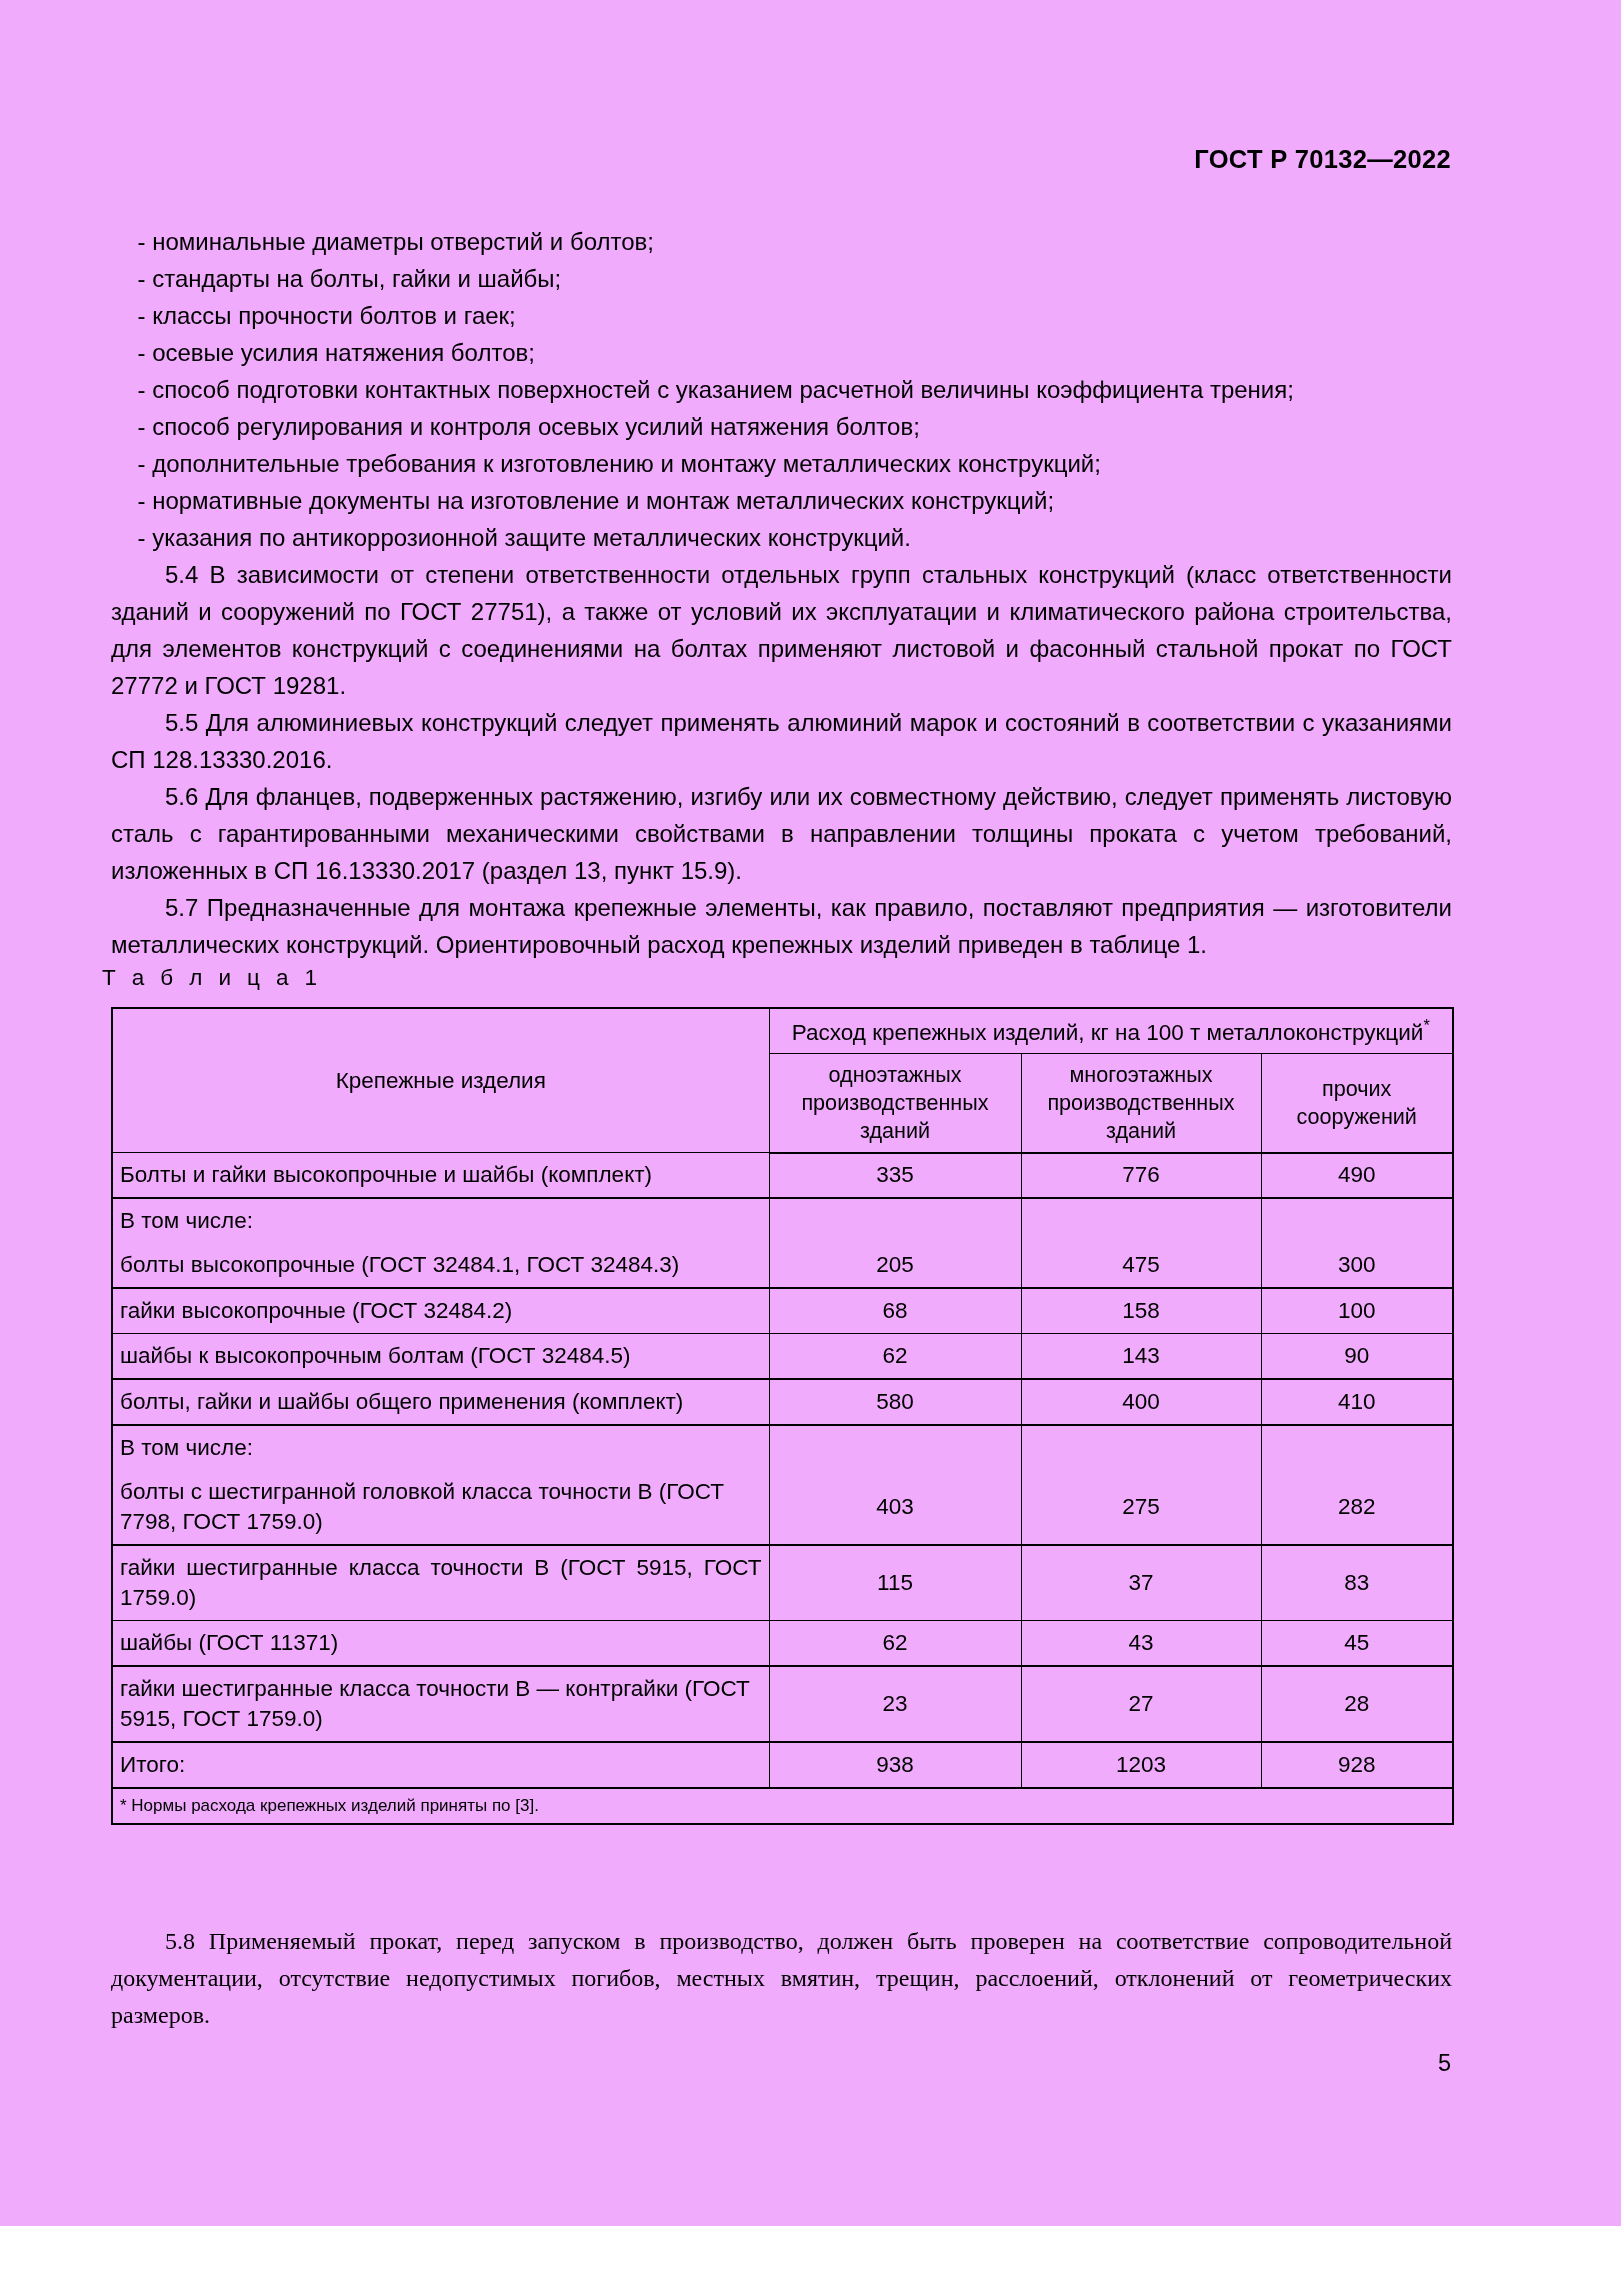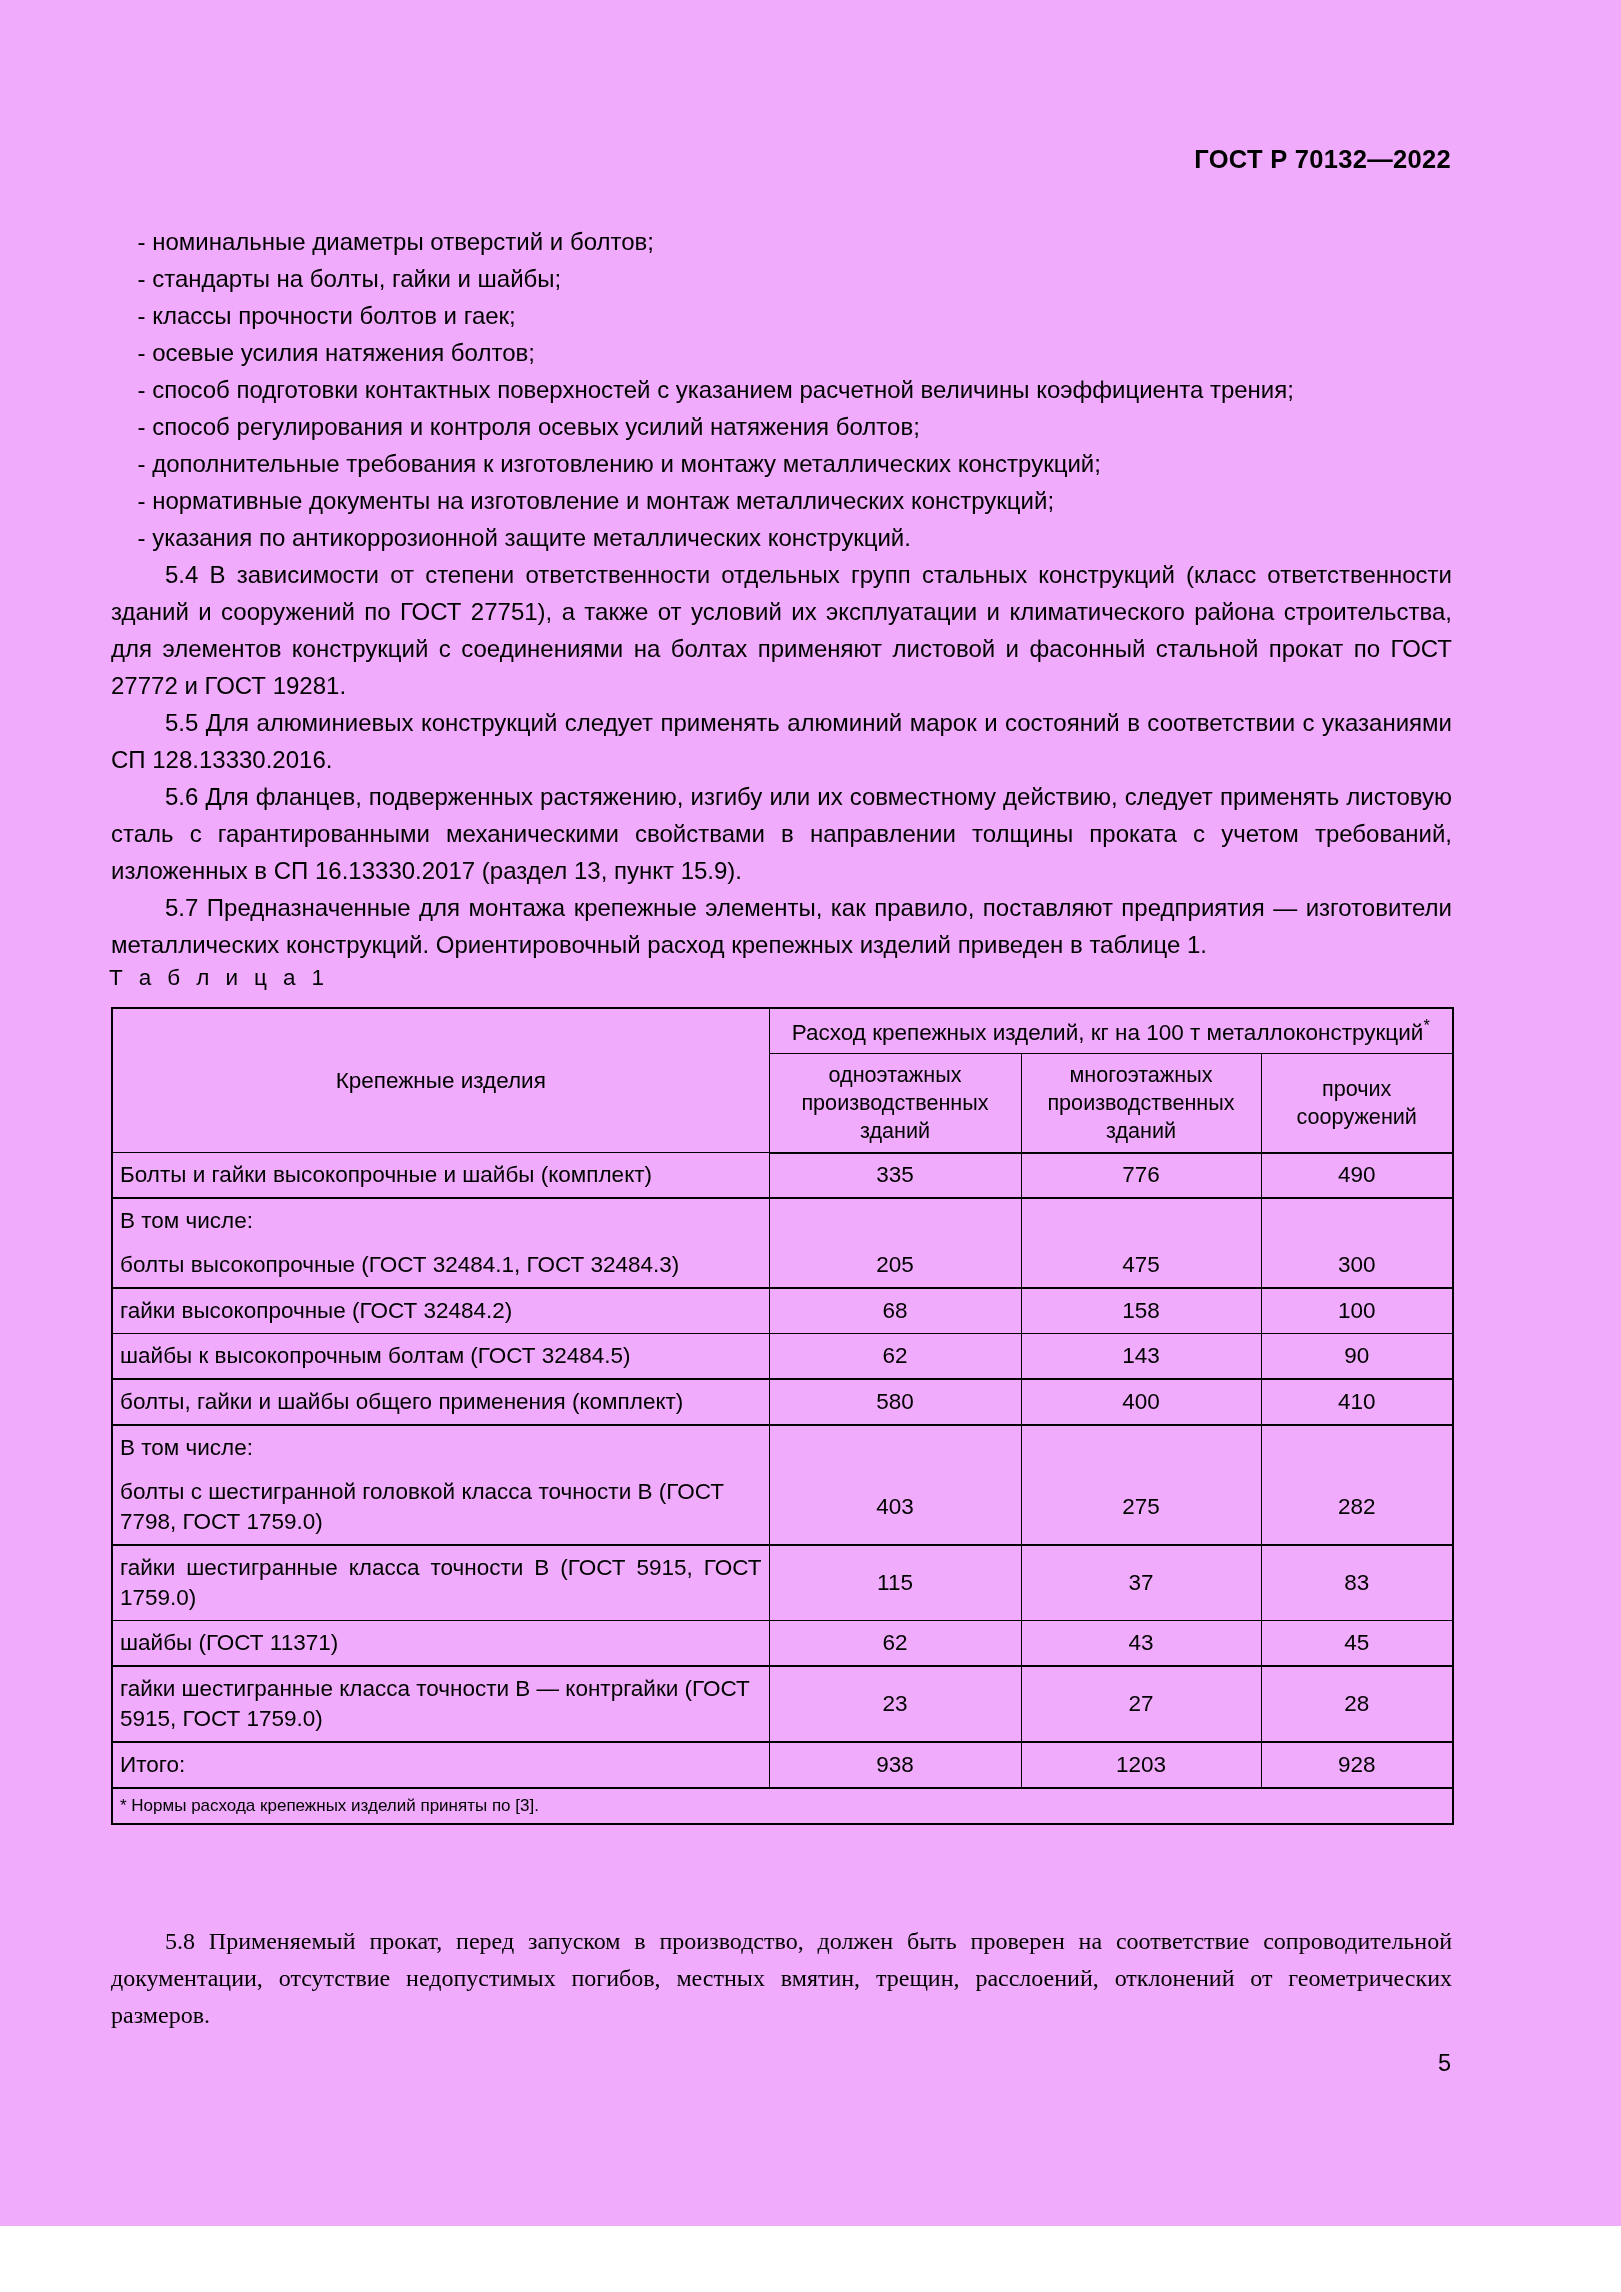--- a/index.html
+++ b/index.html
@@ -50,21 +50,21 @@
   .para {
     text-indent: 54px;
     text-align: justify;
     text-justify: inter-word;
     margin: 0;
   }
 
   
   .table-caption {
     position: absolute;
-    left: 109px;
+    left: 102px;
     top: 965px;
     font-size: 22.5px;
     letter-spacing: 4.9px;
   }
 
   
   .tbl-wrap {
     position: absolute;
     left: 111px;
     top: 1007px;

